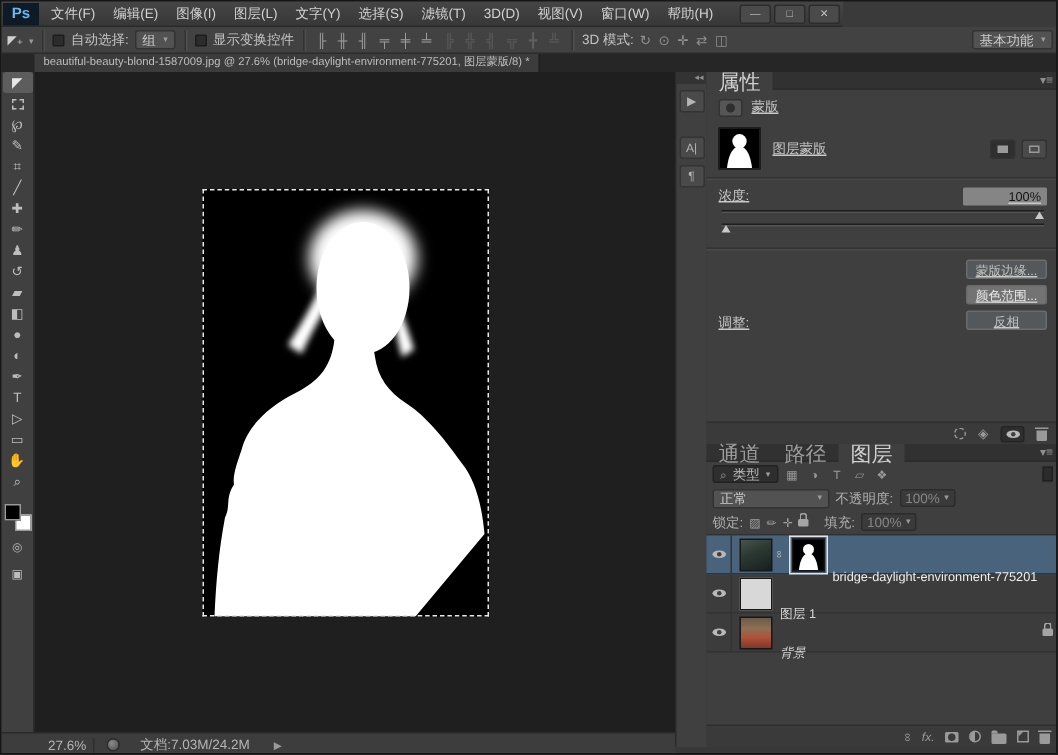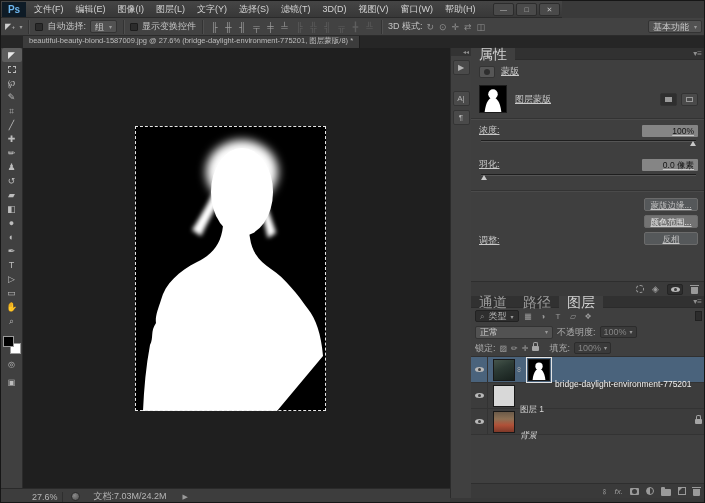--- a/index.html
+++ b/index.html
@@ -337,24 +337,20 @@
       </div>
       <div class="pdivider"></div>
       <div class="prow">
         <span>浓度:</span>
         <span class="valchip">100%</span>
       </div>
       <div class="slider">
         <span class="track"></span>
         <span class="handle" style="right:0;"></span>
       </div>
-      <div class="prow" style="margin-top:12px;">
-        <span>羽化:</span>
-        <span class="valchip">0.0 像素</span>
-      </div>
       <div class="slider">
         <span class="track"></span>
         <span class="handle" style="left:0;"></span>
       </div>
       <div class="pdivider" style="margin-top:10px;"></div>
       <div class="prow" style="align-items:flex-end;">
         <span style="padding-top:3px;">调整:</span>
         <span style="margin-left:auto; display:flex; flex-direction:column; align-items:flex-end;">
           <span class="adjbtn">蒙版边缘...</span>
           <span class="adjbtn lit">颜色范围...</span>

